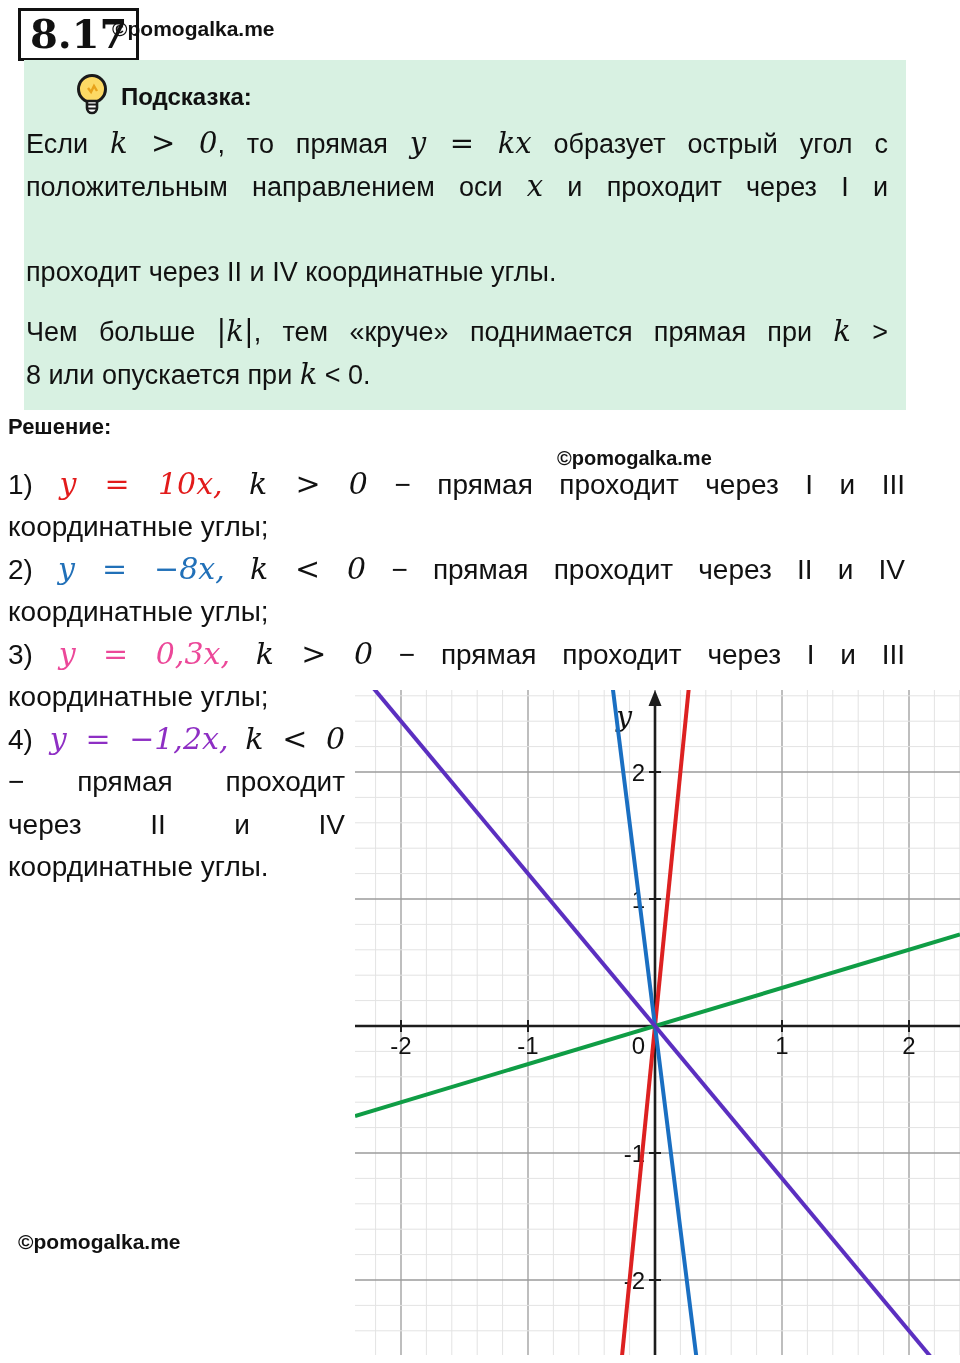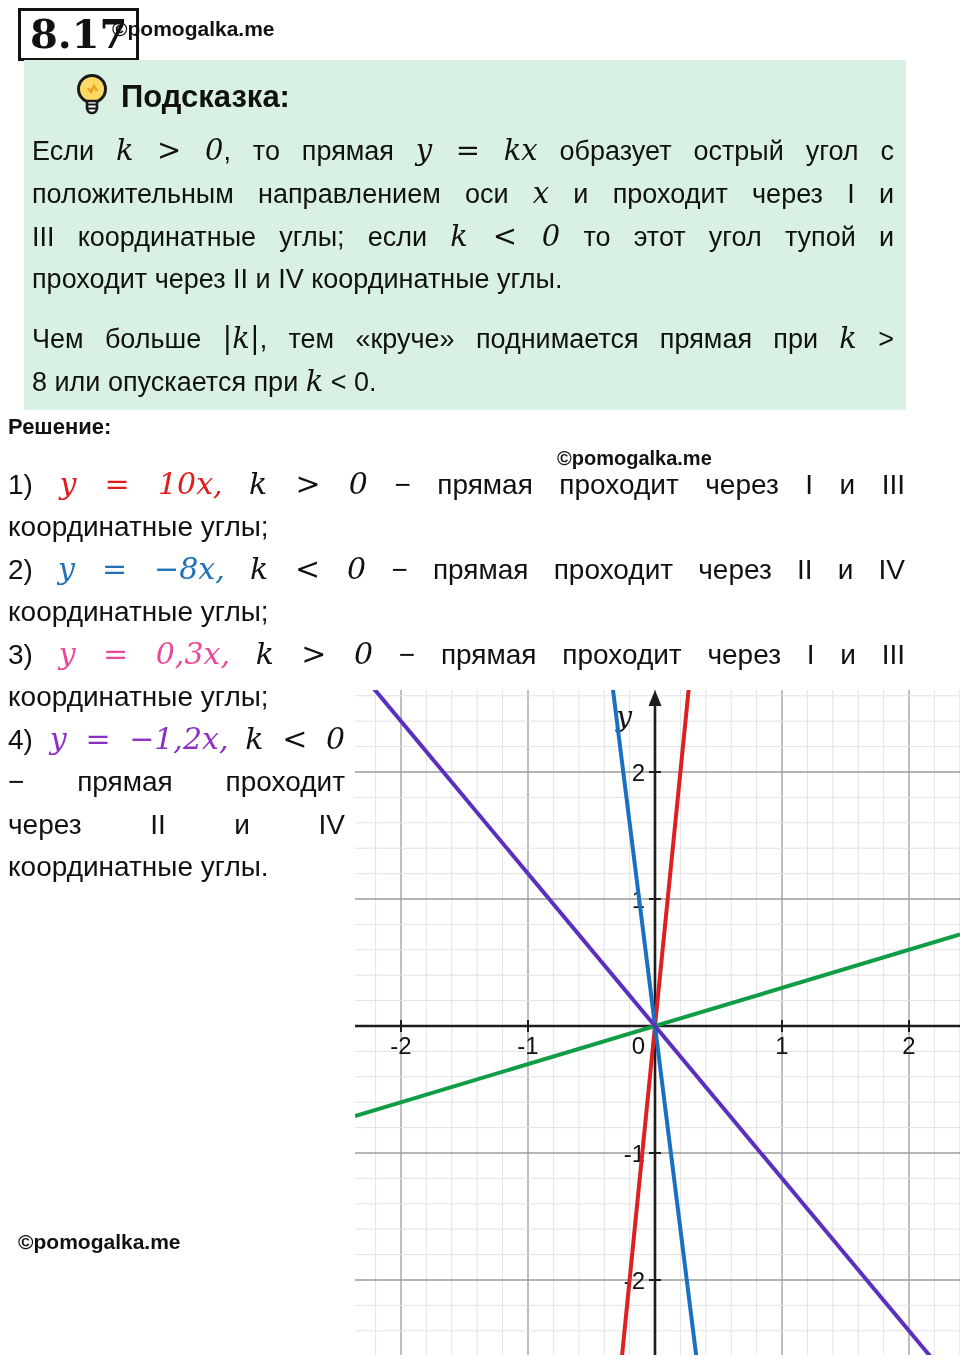--- a/index.html
+++ b/index.html
@@ -12,22 +12,22 @@
   .math{font-family:"DejaVu Serif",serif;font-style:italic;}
   
   #problem-box{
     left:18px;top:8px;border:3px solid #111;padding:1px 9px 2px 9px;
     font-family:"DejaVu Serif",serif;font-weight:bold;font-size:40px;line-height:44px;
   }
   #header-watermark{left:112px;top:17px;font-weight:bold;font-size:21px;}
   
   #hint-box{left:24px;top:60px;width:882px;height:350px;background:#d8f1e2;}
   #hint-heading{left:49px;top:12px;display:flex;align-items:center;gap:10px;}
-  #hint-title{font-weight:bold;font-size:31px;}
-  .hint-line{position:absolute;left:8px;width:862px;font-size:27px;line-height:52px;
+  #hint-title{font-weight:bold;font-size:24px;}
+  .hint-line{position:absolute;left:2px;width:862px;font-size:27px;line-height:38px;
     text-align:justify;text-align-last:justify;}
   .hint-line.last{text-align:left;text-align-last:left;}
   .p1l1{top:64px;} .p1l2{top:107px;} .p1l3{top:150px;} .p1l4{top:193px;}
   .p2l1{top:252px;} .p2l2{top:295px;}
   .hint-line .math{font-size:29px;}
   
   #solution-title{left:8px;top:414px;font-weight:bold;font-size:22px;}
   #solution-watermark{left:557px;top:447px;font-weight:bold;font-size:20px;}
   #footer-watermark{left:18px;top:1230px;font-weight:bold;font-size:21px;}
   .sline{position:absolute;left:8px;width:897px;font-size:28px;line-height:35px;}
@@ -55,21 +55,20 @@
         <circle cx="19" cy="17" r="13.5" fill="#fcd964" stroke="#1a1a1a" stroke-width="3"></circle>
         <path d="M14 29 h10 v7 a5 5 0 0 1 -10 0 z" fill="#ffffff" stroke="#1a1a1a" stroke-width="2.6"></path>
         <path d="M14 32.5 h10 M14.6 36.5 h8.8" stroke="#1a1a1a" stroke-width="1.8"></path>
         <path d="M15 16 l3 4 l3 -6 l3 5" stroke="#e8a21a" stroke-width="2.4" fill="none"></path>
       </svg>
     </span>
     <span id="hint-title">Подсказка:</span>
   </div>
   <div class="hint-line p1l1"><span>Если </span><span class="math">k &gt; 0</span><span>, то прямая </span><span class="math">y = kx</span><span> образует острый угол с</span></div>
   <div class="hint-line p1l2"><span>положительным направлением оси </span><span class="math">x</span><span> и проходит через I и</span></div>
-  <div class="hint-line p1l3"><span>III координатные углы; если </span><span class="math">k &lt; 0</span><span> то этот угол тупой и</span></div>
   <div class="hint-line p1l4 last"><span>проходит через II и IV координатные углы.</span></div>
   <div class="hint-line p2l1"><span>Чем больше </span><span class="math">|k|</span><span>, тем «круче» поднимается прямая при </span><span class="math">k</span><span> &gt;</span></div>
   <div class="hint-line p2l2 last"><span>8 или опускается при </span><span class="math">k</span><span> &lt; 0.</span></div>
 </div>
 
 <div class="abs" id="solution-title">Решение:</div>
 <div class="abs" id="solution-watermark">©pomogalka.me</div>
 
 <div class="sline just l0"><span>1)</span><span> </span><span class="math" style="color: rgb(226, 27, 27);">y = 10x,</span><span> </span><span class="math">k &gt; 0</span><span> − прямая проходит через I и III</span></div>
 <div class="sline l1"><span>координатные углы;</span></div>

